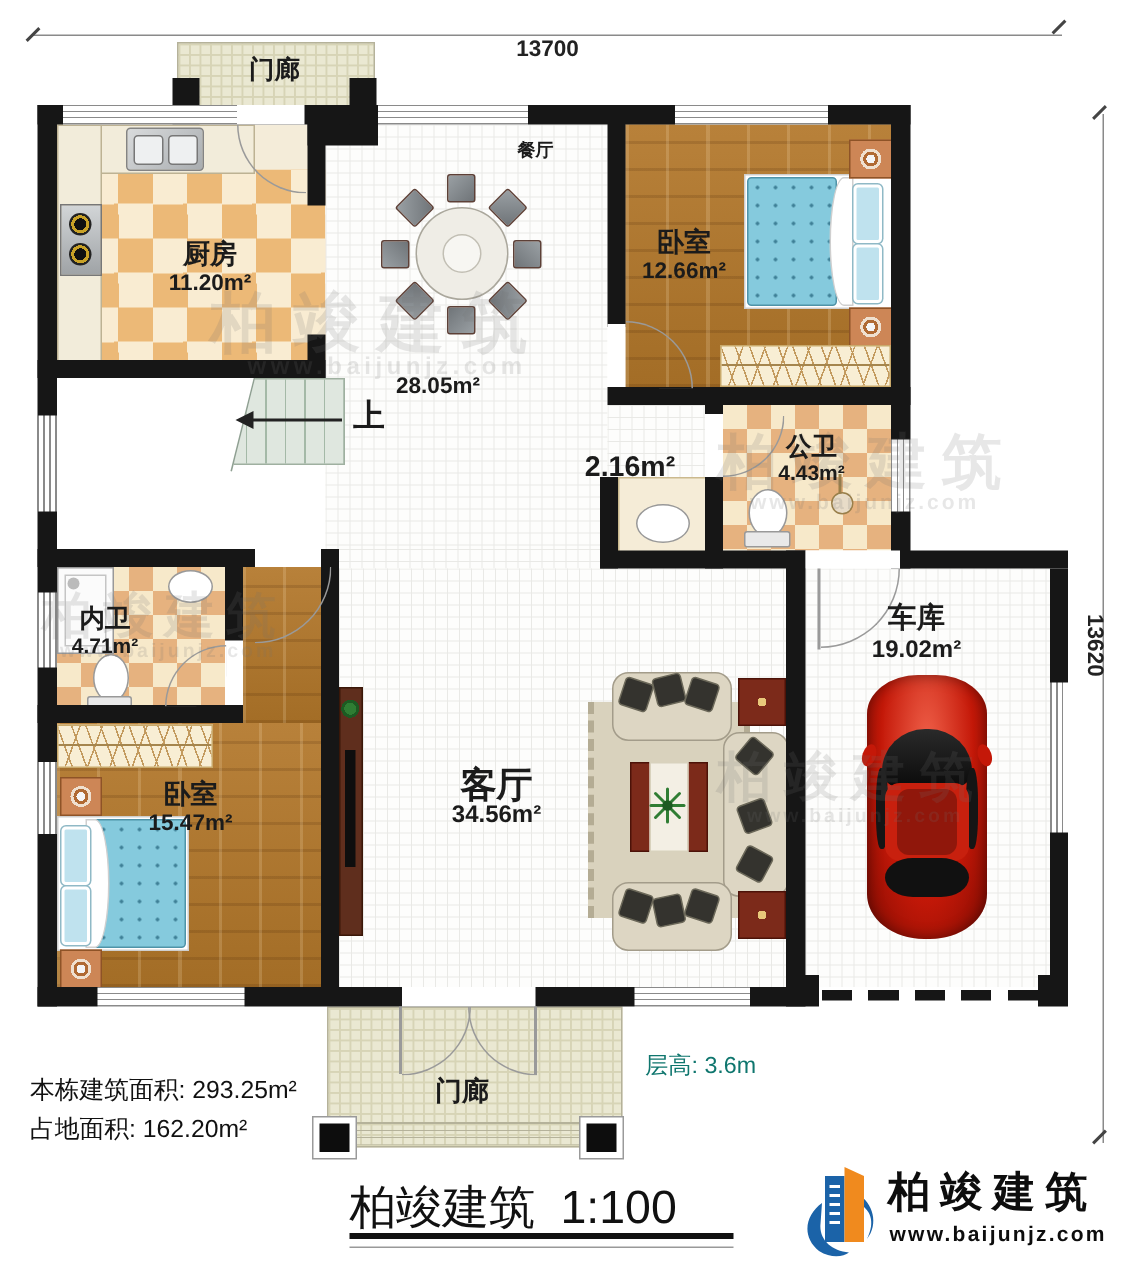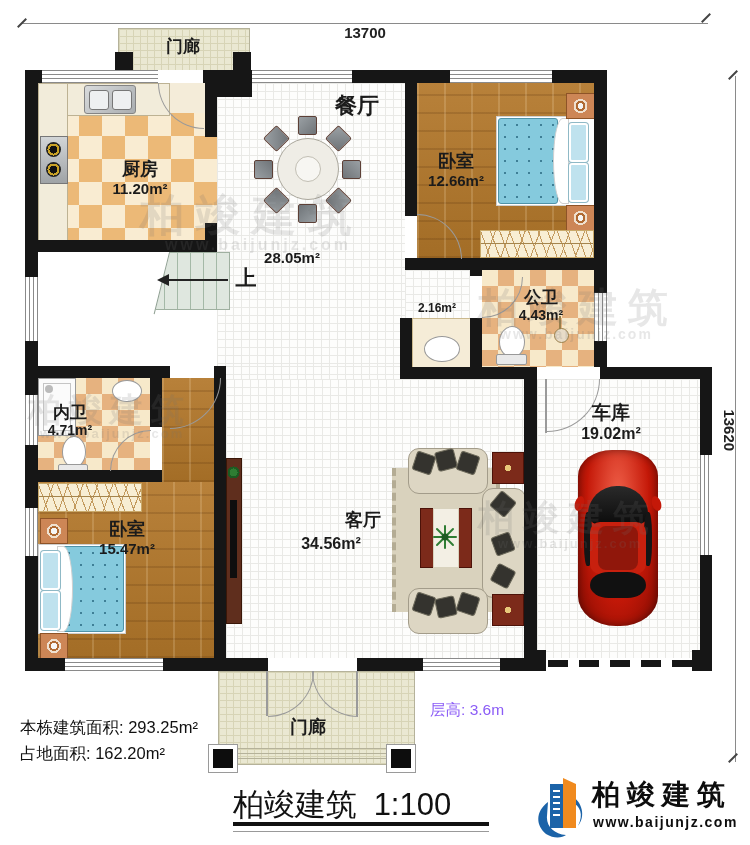--- a/index.html
+++ b/index.html
@@ -261,41 +261,41 @@
   <div class="wm" style="left:165px;top:236px;font-size:16px;letter-spacing:3px;">www.baijunjz.com</div>
   <div class="wm" style="left:478px;top:280px;font-size:40px;letter-spacing:10px;">柏竣建筑</div>
   <div class="wm" style="left:500px;top:326px;font-size:14px;letter-spacing:2px;">www.baijunjz.com</div>
   <div class="wm" style="left:28px;top:388px;font-size:33px;letter-spacing:8px;">柏竣建筑</div>
   <div class="wm" style="left:40px;top:426px;font-size:13px;letter-spacing:2px;">www.baijunjz.com</div>
   <div class="wm" style="left:478px;top:494px;font-size:36px;letter-spacing:9px;">柏竣建筑</div>
   <div class="wm" style="left:498px;top:536px;font-size:13px;letter-spacing:2px;">www.baijunjz.com</div>
 
   <div class="lbl" style="left:90px;top:160px;width:100px;font-size:18px;">厨房</div>
   <div class="lbl" style="left:90px;top:181px;width:100px;font-size:15px;">11.20m²</div>
-  <div class="lbl" style="left:307px;top:94px;width:100px;font-size:22px;">餐厅</div>
+  <div class="lbl" style="left:307px;top:94px;width:100px;font-size:12px;">餐厅</div>
   <div class="lbl" style="left:242px;top:250px;width:100px;font-size:15px;">28.05m²</div>
   <div class="lbl" style="left:406px;top:152px;width:100px;font-size:18px;">卧室</div>
   <div class="lbl" style="left:406px;top:173px;width:100px;font-size:15px;">12.66m²</div>
-  <div class="lbl" style="left:397px;top:302px;width:80px;font-size:12px;">2.16m²</div>
+  <div class="lbl" style="left:380px;top:302px;width:80px;font-size:19px;">2.16m²</div>
   <div class="lbl" style="left:491px;top:289px;width:100px;font-size:17px;">公卫</div>
   <div class="lbl" style="left:491px;top:308px;width:100px;font-size:14px;">4.43m²</div>
   <div class="lbl" style="left:20px;top:404px;width:100px;font-size:17px;">内卫</div>
   <div class="lbl" style="left:20px;top:423px;width:100px;font-size:14px;">4.71m²</div>
   <div class="lbl" style="left:77px;top:520px;width:100px;font-size:18px;">卧室</div>
   <div class="lbl" style="left:77px;top:541px;width:100px;font-size:15px;">15.47m²</div>
-  <div class="lbl" style="left:281px;top:511px;width:100px;font-size:18px;text-align:right;">客厅</div>
+  <div class="lbl" style="left:281px;top:511px;width:100px;font-size:24px;">客厅</div>
   <div class="lbl" style="left:281px;top:535px;width:100px;font-size:16px;">34.56m²</div>
   <div class="lbl" style="left:561px;top:403px;width:100px;font-size:19px;">车库</div>
   <div class="lbl" style="left:561px;top:425px;width:100px;font-size:16px;">19.02m²</div>
 
   <div class="abs" style="left:20px;top:714px;font-size:16.5px;color:#111;line-height:26px;font-weight:500;">
     <div><span>本栋建筑面积:</span> <span>293.25m²</span></div>
     <div><span>占地面积:</span> <span>162.20m²</span></div>
   </div>
-  <div class="abs" style="left:430px;top:700px;font-size:15.5px;color:#8b5cf6;font-weight:500;">
+  <div class="abs" style="left:430px;top:700px;font-size:15.5px;color:#0f766e;font-weight:500;">
     <span>层高:</span>
     <span>3.6m</span>
   </div>
 
   <div class="abs" style="left:233px;top:784px;font-size:31px;color:#111;white-space:nowrap;">
     <span style="font-weight:500;">柏竣建筑</span>
     <span style="margin-left:8px;">1:100</span>
   </div>
   <div class="abs" style="left:233px;top:822px;width:256px;height:4px;background:#111;"></div>
   <div class="abs" style="left:233px;top:831px;width:256px;height:1px;background:#999;"></div>

